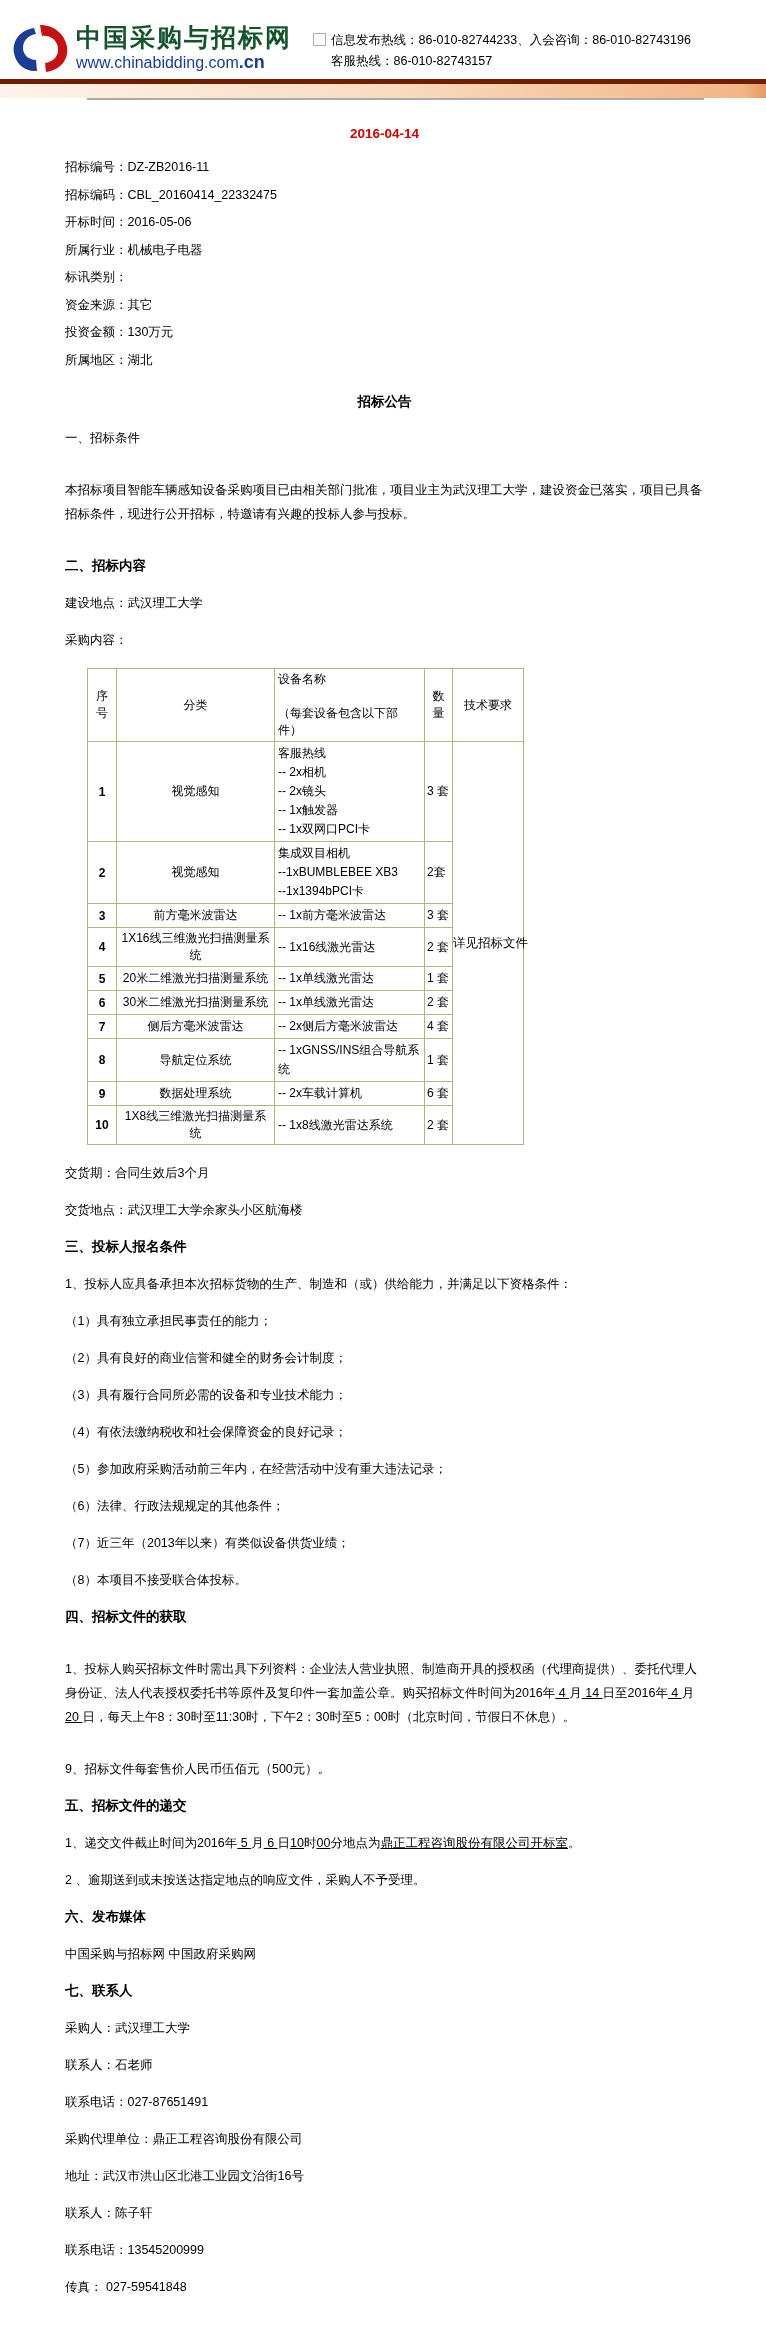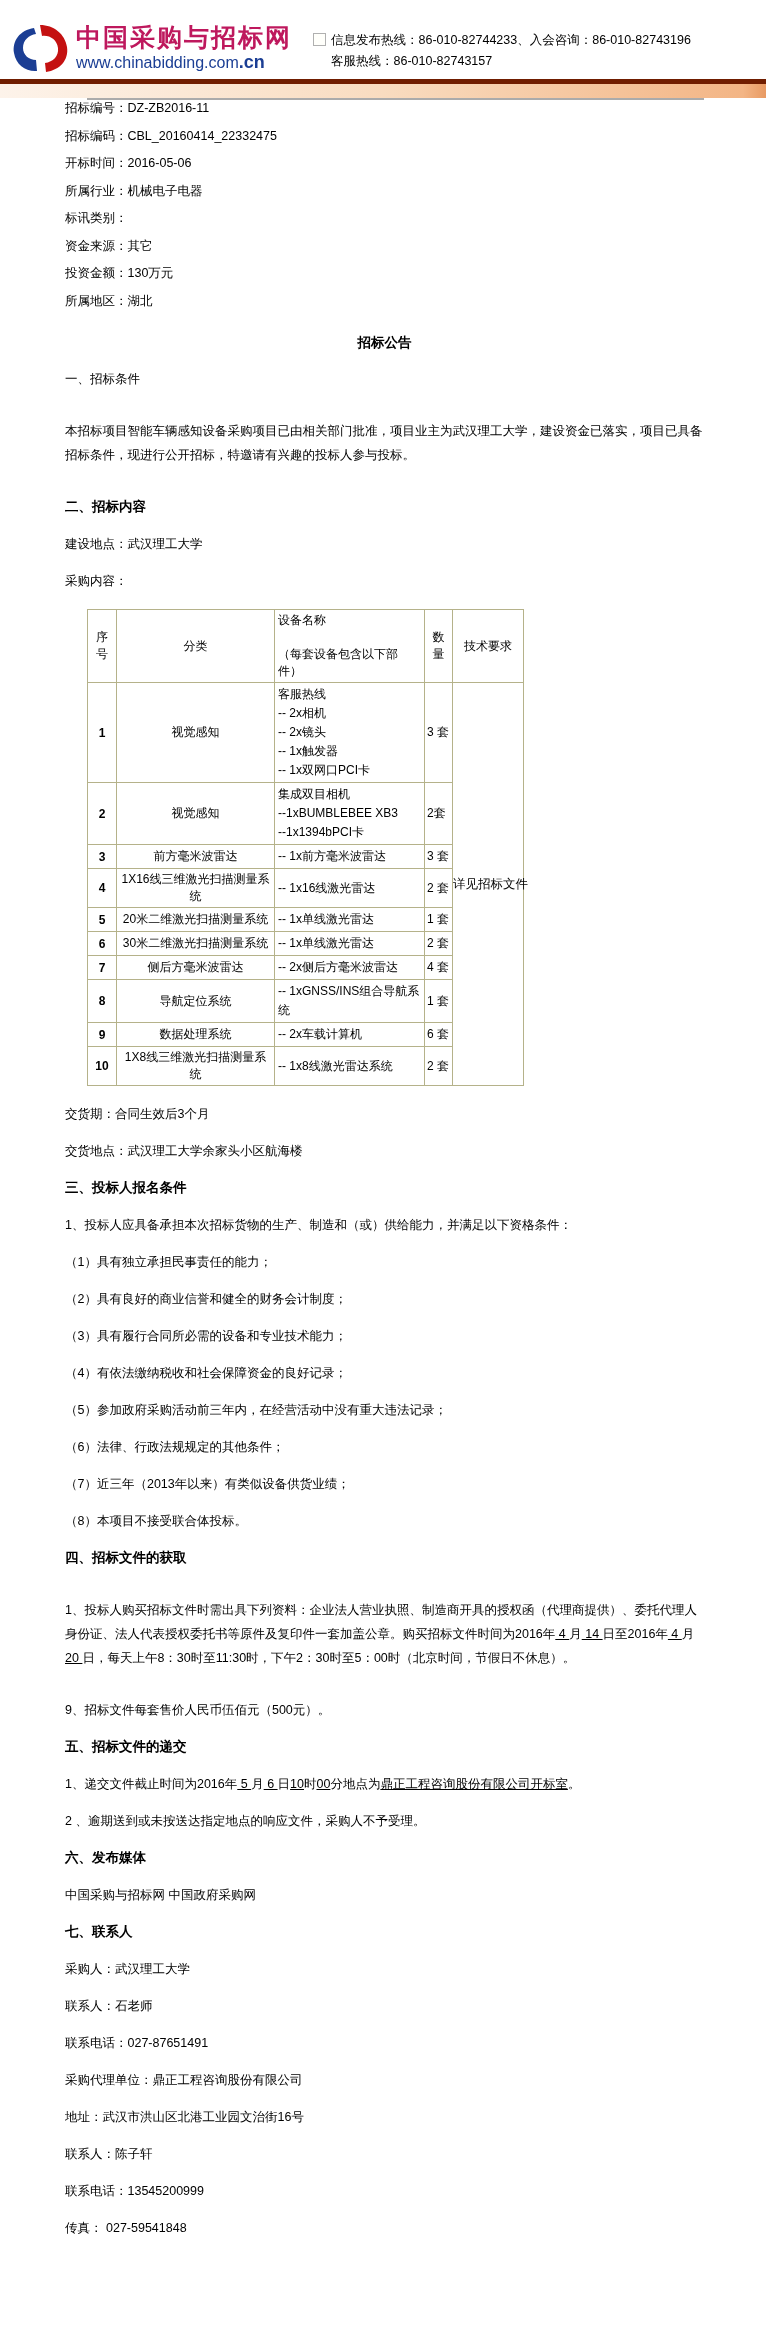--- a/index.html
+++ b/index.html
@@ -7,21 +7,21 @@
   body {
     width: 766px;
     background: #ffffff;
     color: #000;
     font-family: "Liberation Sans", sans-serif;
   }
   
   .top-header { position: relative; height: 79px; background: #fff; }
   .logo { position: absolute; left: 8px; top: 22px; display: flex; align-items: center; gap: 6px; }
   .logo-txt { line-height: 1; }
-  .logo-cn { color: #be185d; font-weight: bold; font-size: 25px; letter-spacing: 2px; }
+  .logo-cn { color: #14532d; font-weight: bold; font-size: 25px; letter-spacing: 2px; }
   .logo-url { color: #1b3e94; font-size: 16px; margin-top: 3px; }
   .logo-url .suffix { font-weight: bold; font-size: 18px; }
   .hotlines { position: absolute; left: 313px; top: 30px; display: flex; gap: 5px; }
   .checkbox { width: 13px; height: 13px; border: 1px solid #b0b0b0; background: #fffffb; margin-top: 3px; flex: 0 0 auto; }
   .hotline-text { font-size: 12.5px; line-height: 21px; color: #000; }
   .maroon-bar { height: 5px; background: #701d00; }
   .grad-band { height: 14px; background: linear-gradient(90deg, #fdf3ea 0%, #f9dcc0 50%, #f3b585 97%, #e89a63 100%); }
   
   .content { padding: 0 62px 0 65px; }
   .page-title { text-align: center; font-weight: bold; font-size: 14px; margin: 16px 0 12px; }
@@ -74,20 +74,21 @@
     </div>
   </div>
 </div>
 <div class="maroon-bar"></div>
 <div class="grad-band"></div>
 
 <div class="content">
 
   <hr class="title-divider">
 
+  <div class="pub-date">2016-04-14</div>
 
   <p class="field"><span>招标编号：</span><span>DZ-ZB2016-11</span></p>
   <p class="field"><span>招标编码：</span><span>CBL_20160414_22332475</span></p>
   <p class="field"><span>开标时间：</span><span>2016-05-06</span></p>
   <p class="field"><span>所属行业：</span><span>机械电子电器</span></p>
   <p class="field"><span>标讯类别：</span><span></span></p>
   <p class="field"><span>资金来源：</span><span>其它</span></p>
   <p class="field"><span>投资金额：</span><span>130万元</span></p>
   <p class="field"><span>所属地区：</span><span>湖北</span></p>
 

